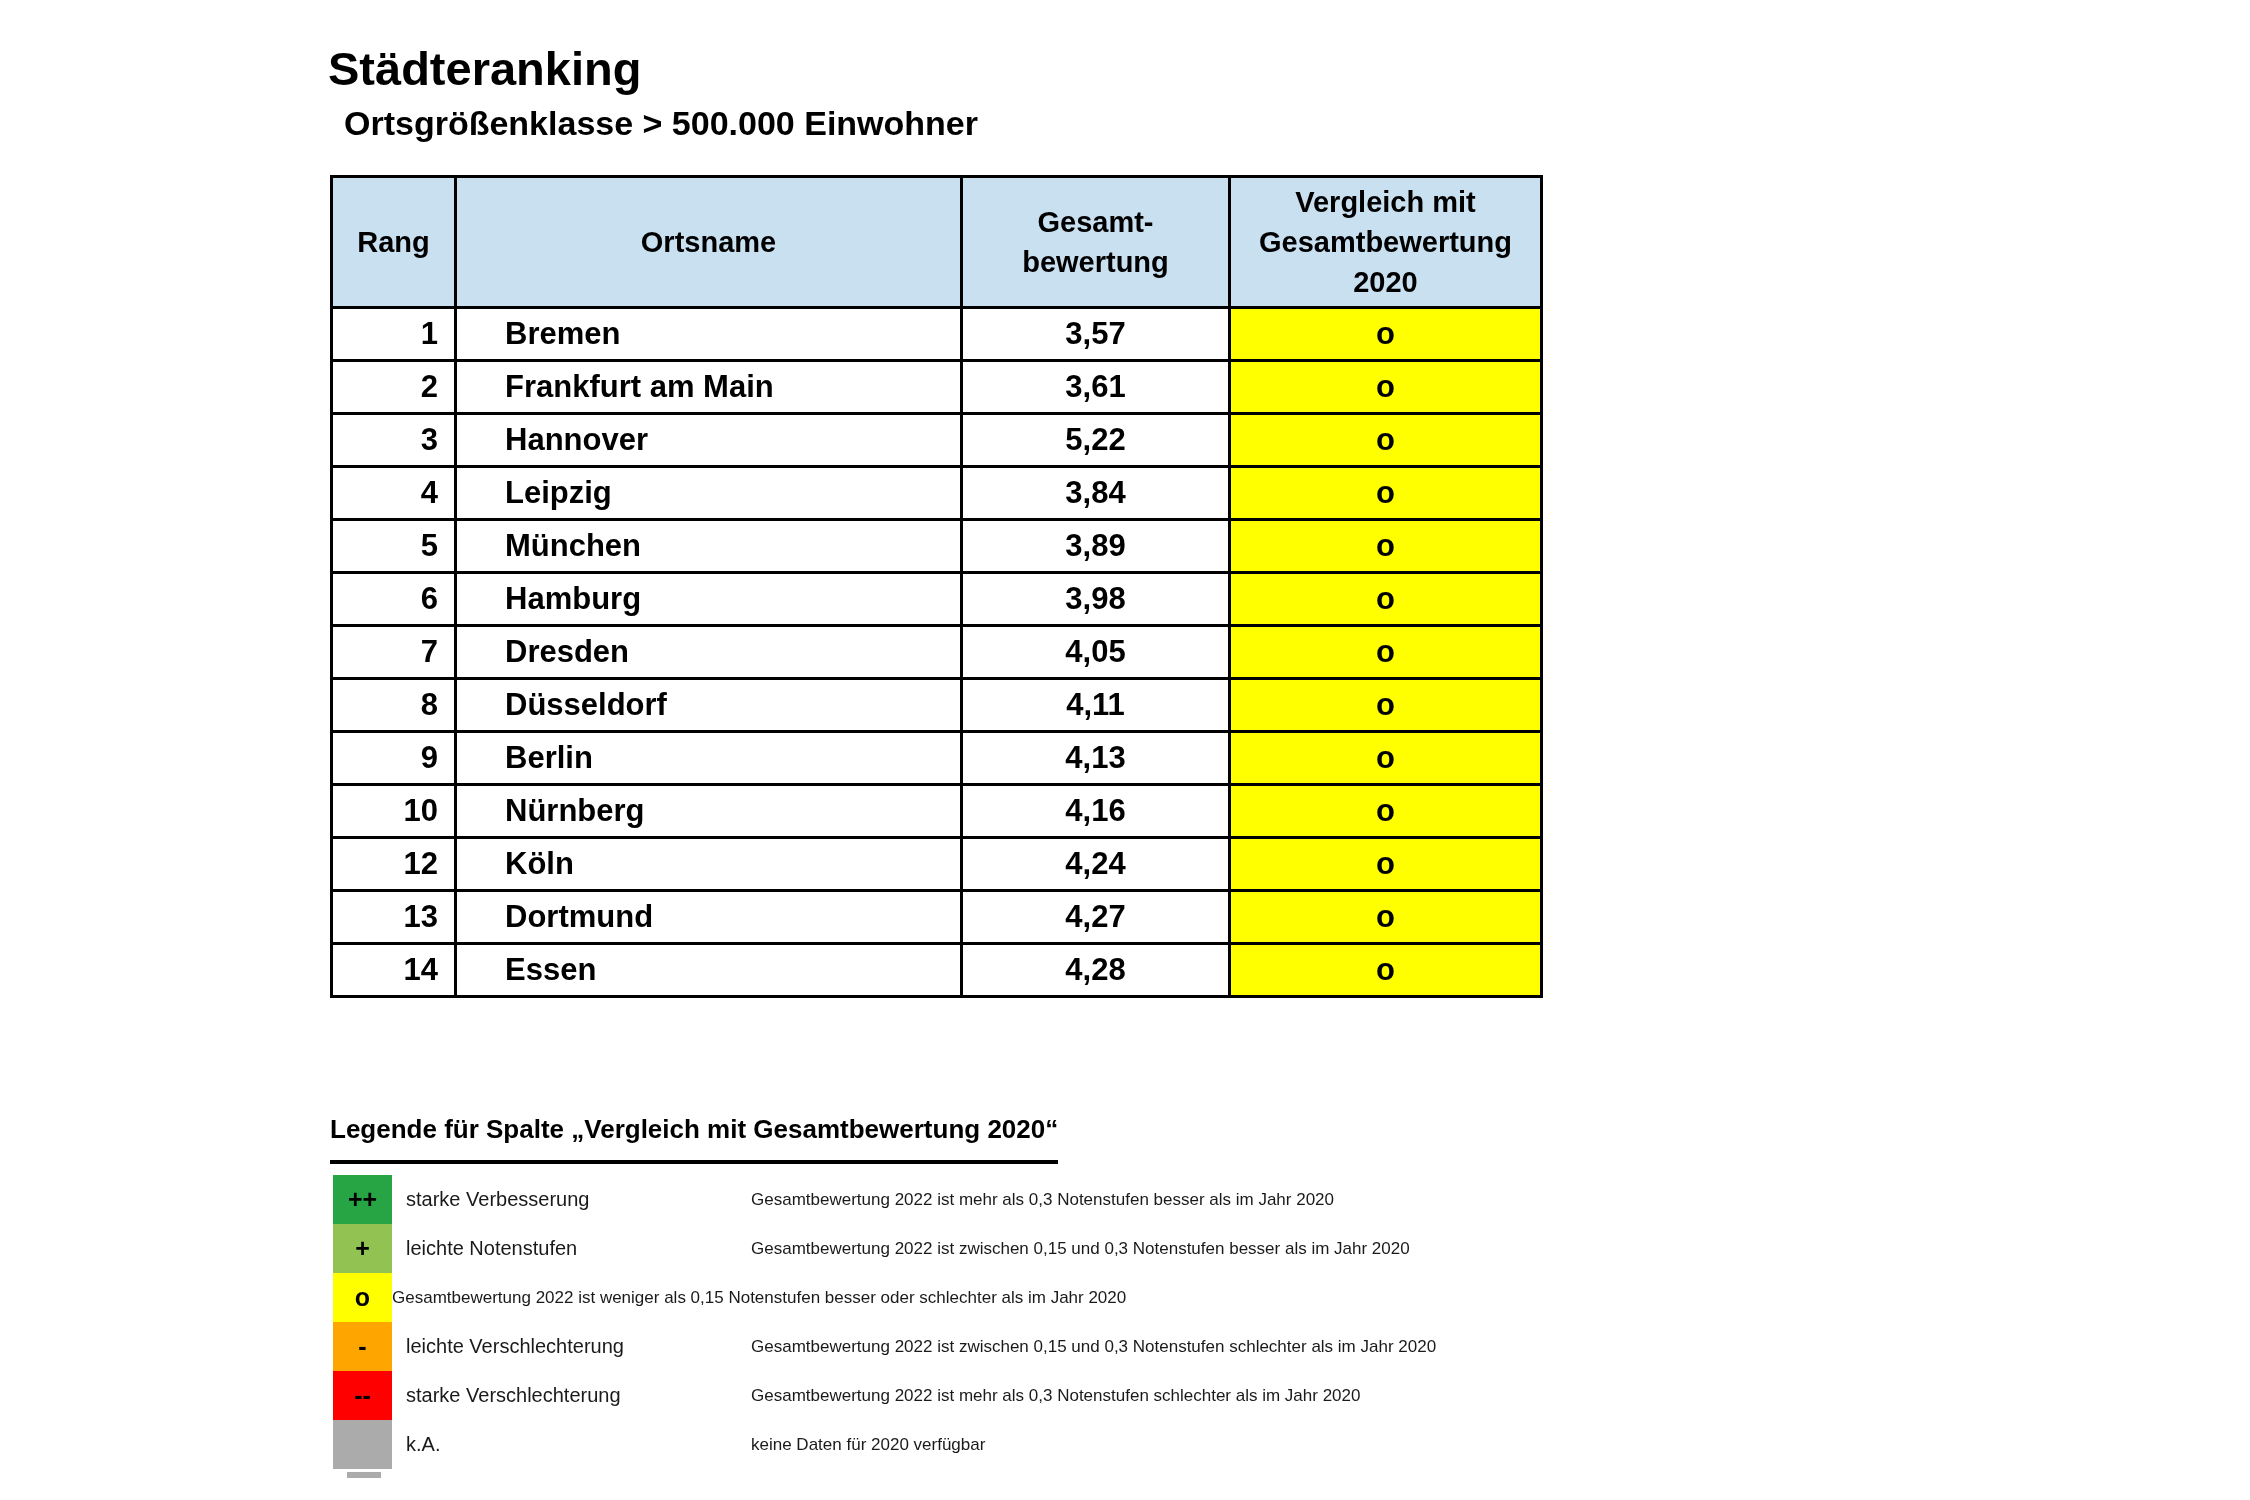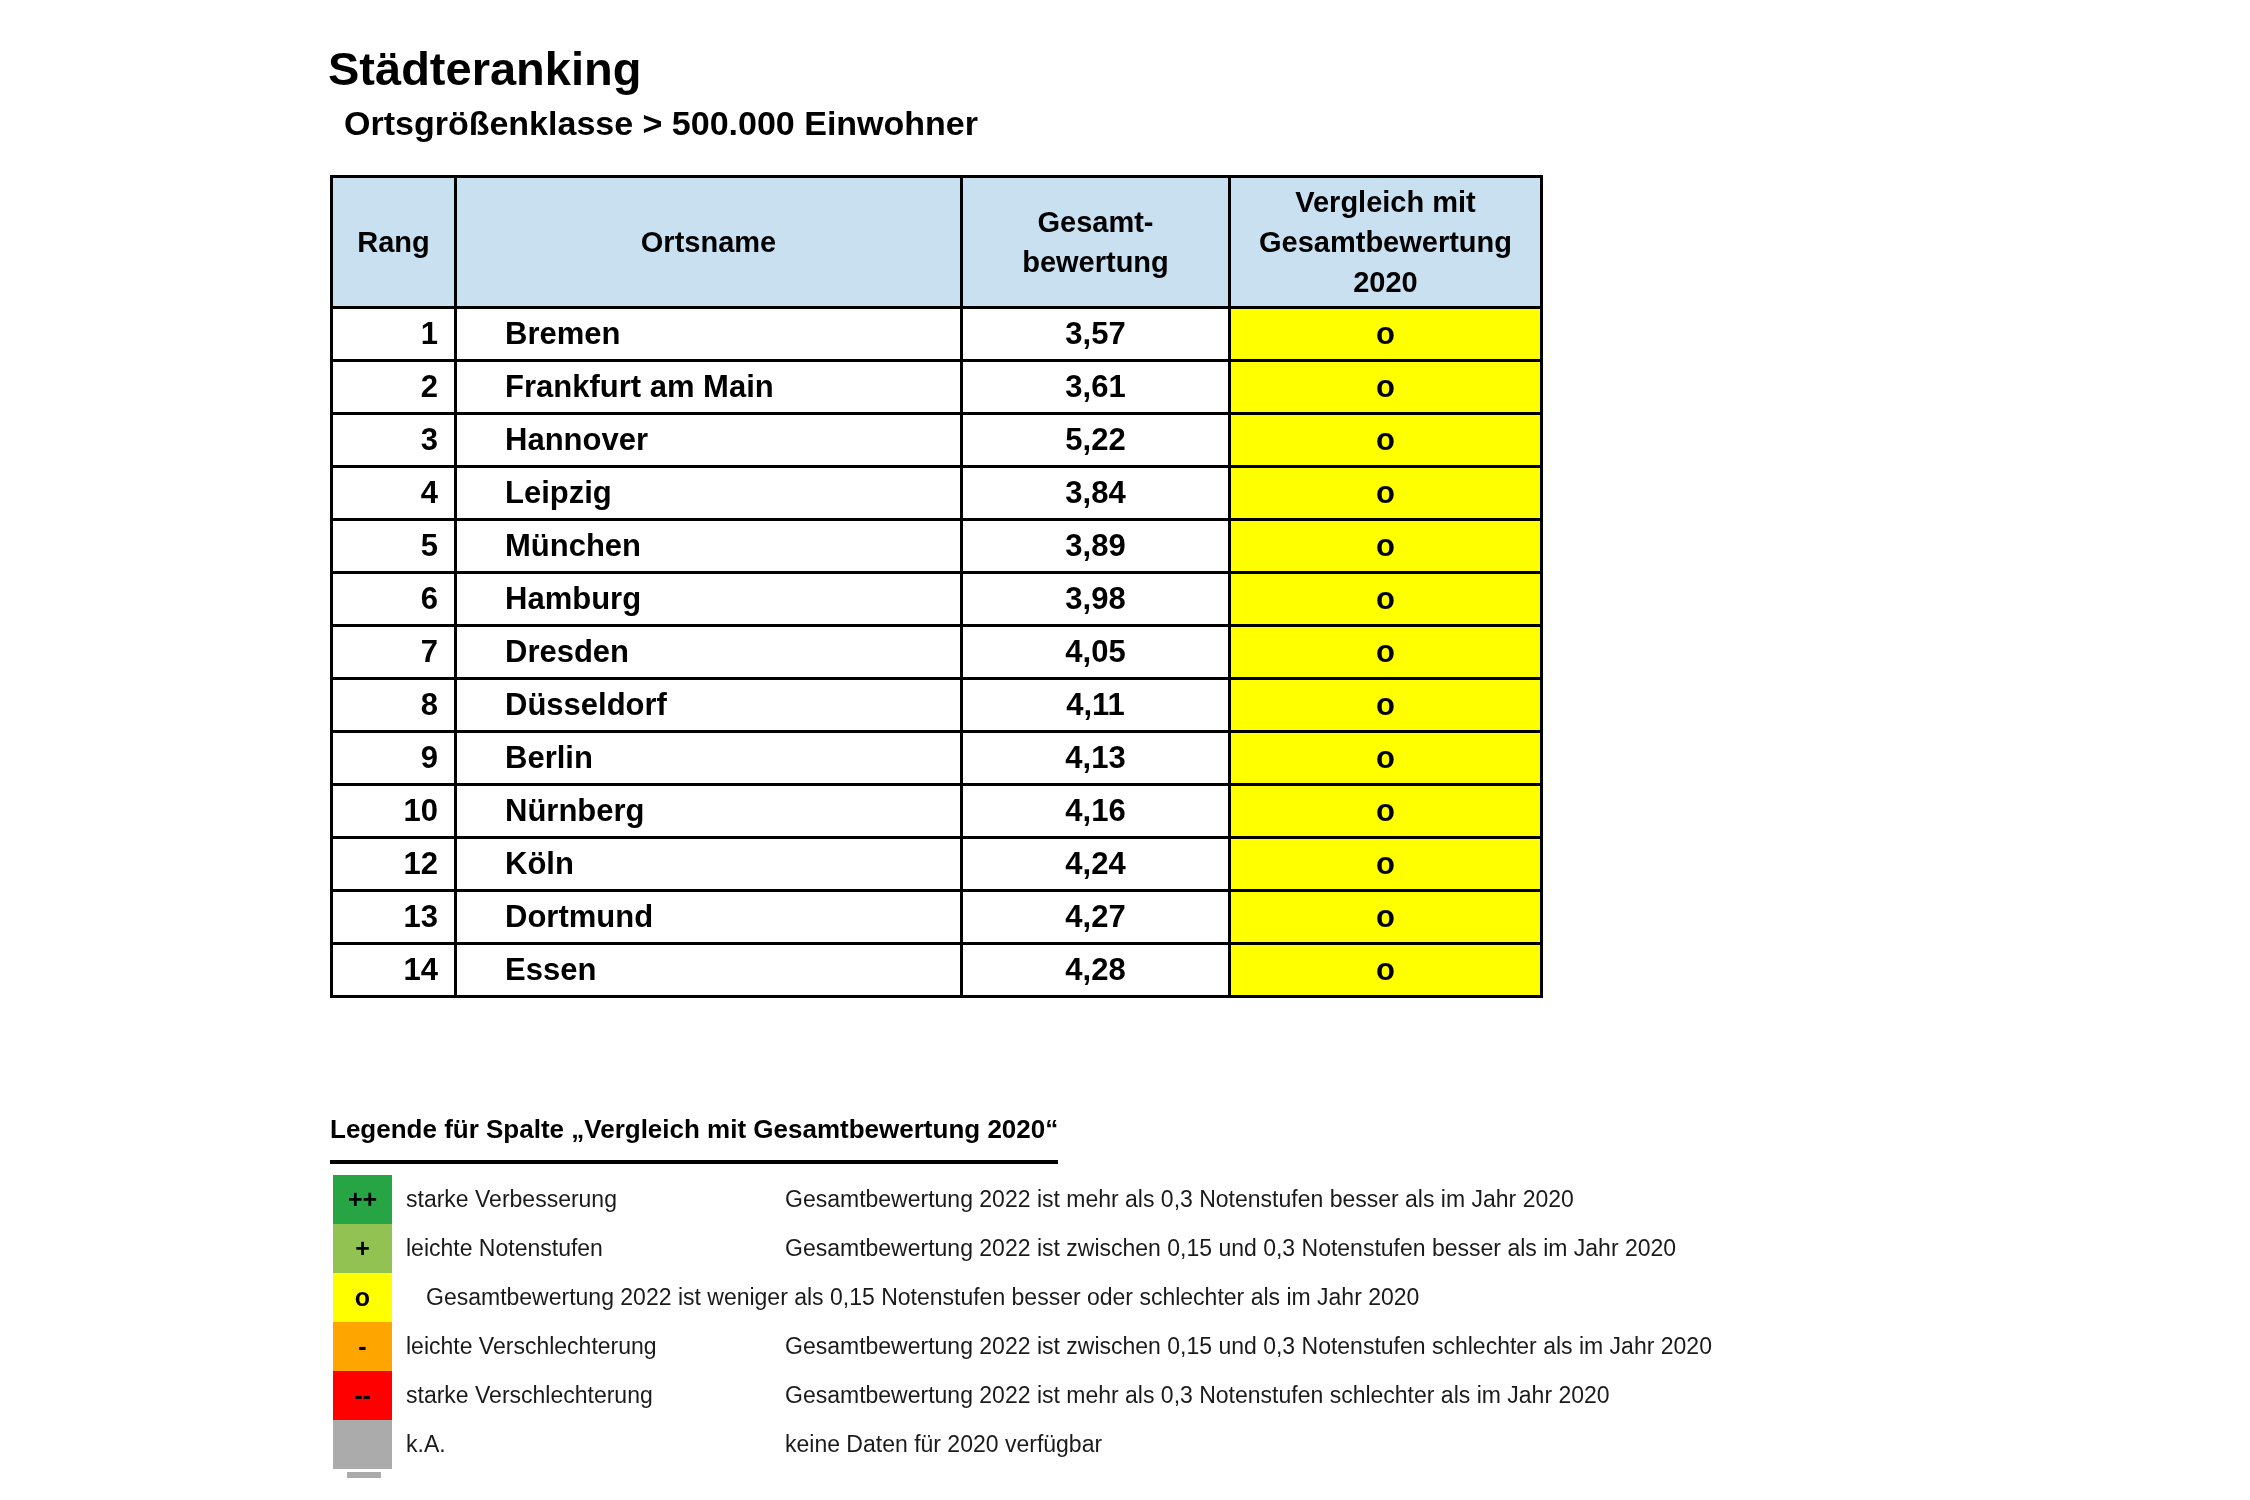--- a/index.html
+++ b/index.html
@@ -105,31 +105,30 @@
     font-size: 25px;
     font-weight: bold;
     color: #000;
     flex: none;
   }
   .legend-label {
     width: 345px;
     margin-left: 14px;
     display: flex;
     align-items: center;
-    font-size: 23px;
+    font-size: 20px;
     color: #1a1a1a;
     flex: none;
   }
   .legend-desc {
     display: flex;
     align-items: center;
-    font-size: 23px;
+    font-size: 17px;
     color: #1a1a1a;
     white-space: nowrap;
-    margin-left: 34px;
   }
   .legend-tab {
     position: absolute;
     left: 347px;
     top: 1472px;
     width: 34px;
     height: 6px;
     background: #ababab;
   }
 </style>

